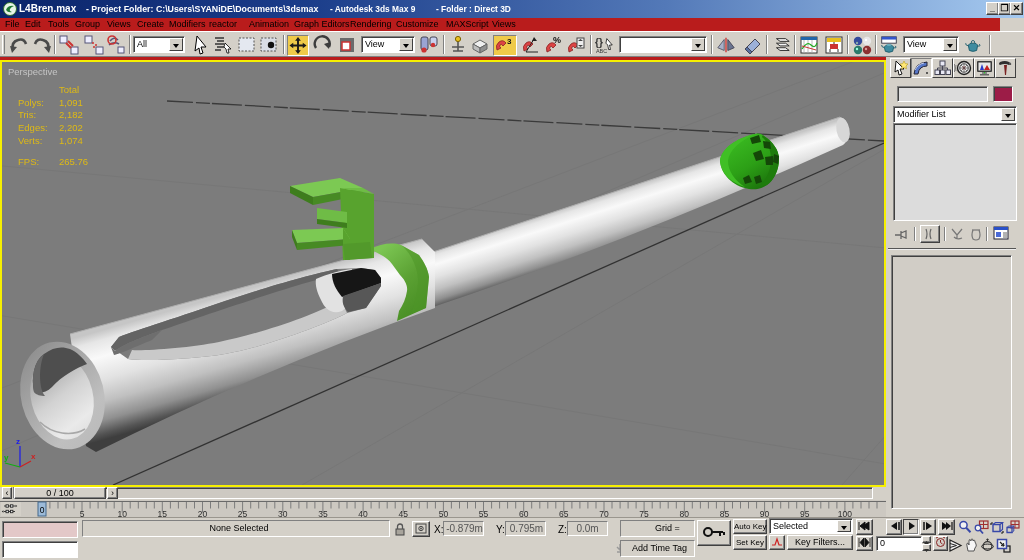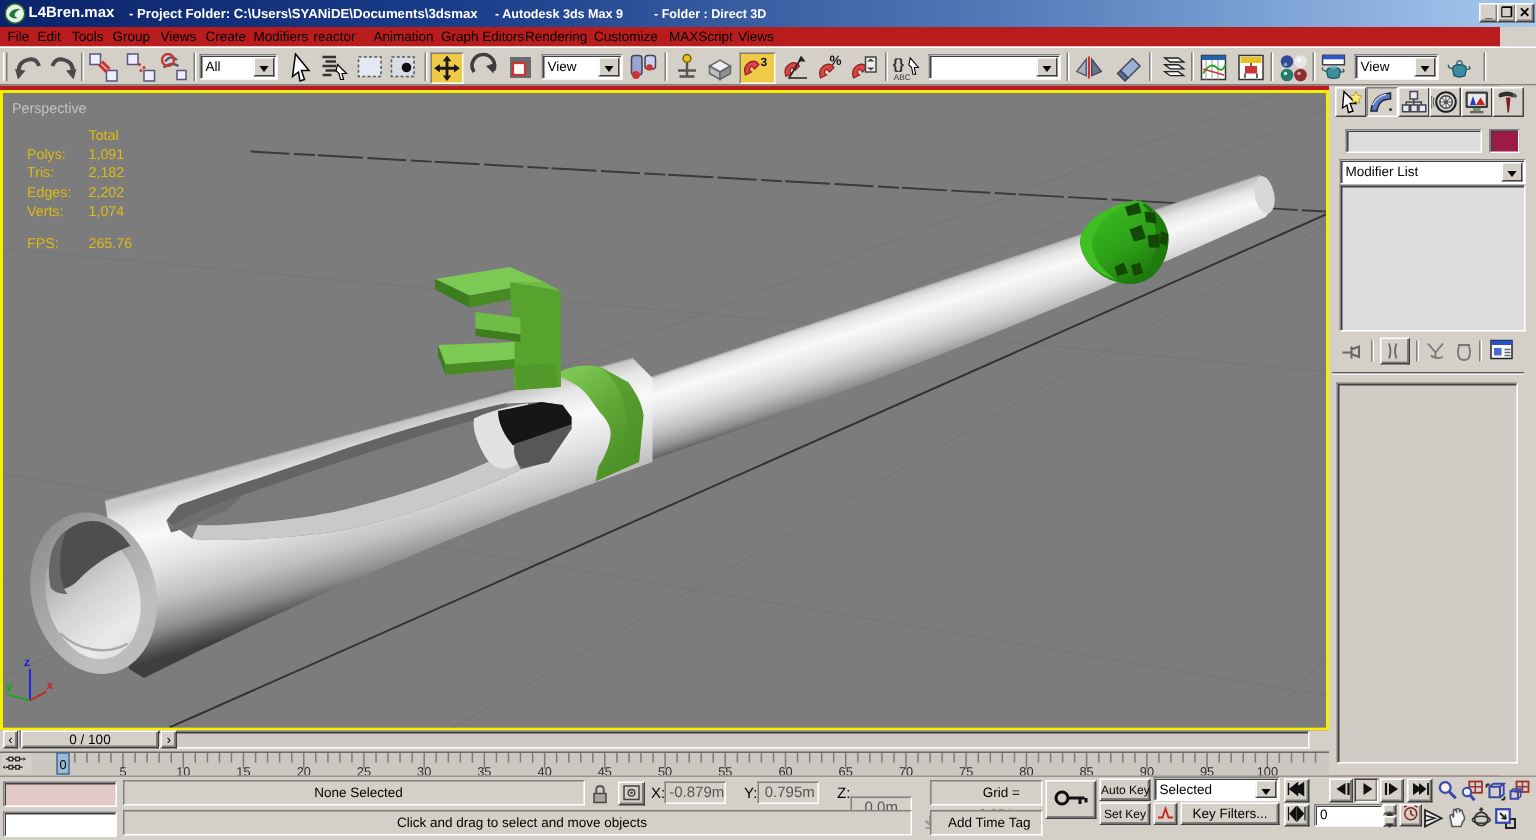--- a/index.html
+++ b/index.html
@@ -611,22 +611,21 @@
   <div class="btn3" style="left:412px;top:3px;width:18px;height:16px"><svg width="14" height="13" viewBox="0 0 14 13">
           <rect x="2" y="2" width="10" height="9" fill="none" stroke="#444"></rect>
           <circle cx="7" cy="6.5" r="2.2" fill="none" stroke="#444"></circle>
           <circle cx="7" cy="6.5" r="0.9" fill="#444"></circle>
         </svg></div>
   <span class="abs" style="left:434px;top:6px;font-size:10px">X:</span>
   <div class="sfield" style="left:443px;top:3px;width:41px;height:15px;line-height:13px;padding-left:2px;font-size:10px;color:#555">-0.879m</div>
   <span class="abs" style="left:496px;top:6px;font-size:10px">Y:</span>
   <div class="sfield" style="left:505px;top:3px;width:41px;height:15px;line-height:13px;padding-left:2px;font-size:10px;color:#555">0.795m</div>
   <span class="abs" style="left:558px;top:6px;font-size:10px">Z:</span>
-  <div class="sfield" style="left:567px;top:13px;width:41px;height:15px;line-height:13px;padding-left:0;font-size:10px;color:#555">0.0m</div>
-  <div class="sfield" style="left:82px;top:22px;width:526px;height:17px;line-height:15px;padding-left:6px">Click and drag to select and move objects</div>
+  <div class="sfield" style="left:567px;top:3px;width:41px;height:15px;line-height:13px;padding-left:0;font-size:10px;color:#555">0.0m</div>
   <svg class="abs" style="left:614px;top:24px" width="12" height="13" viewBox="0 0 12 13">
         <path d="M6,2 V8 M3,5 L6,8 L9,5 M3,10 h6" stroke="#999" fill="none" stroke-width="1.4"></path>
       </svg>
   <div class="sfield" style="left:620px;top:2px;width:75px;height:17px;line-height:15px;padding-left:20px">Grid = 0.254m</div>
   <div class="sfield" style="left:620px;top:22px;width:75px;height:17px;line-height:15px;padding-left:4px">Add Time Tag</div>
   <div class="btn3" style="left:697px;top:2px;width:34px;height:26px"><svg width="30" height="22" viewBox="0 0 30 22">
           <circle cx="9" cy="11" r="4" fill="none" stroke="#111" stroke-width="2"></circle>
           <path d="M13,11 h11 M21,11 v4 M25,11 v3" stroke="#111" stroke-width="2"></path>
         </svg></div>
   <div class="btn3" style="left:733px;top:1px;width:34px;height:15px;line-height:13px;font-size:8px">Auto Key</div>

